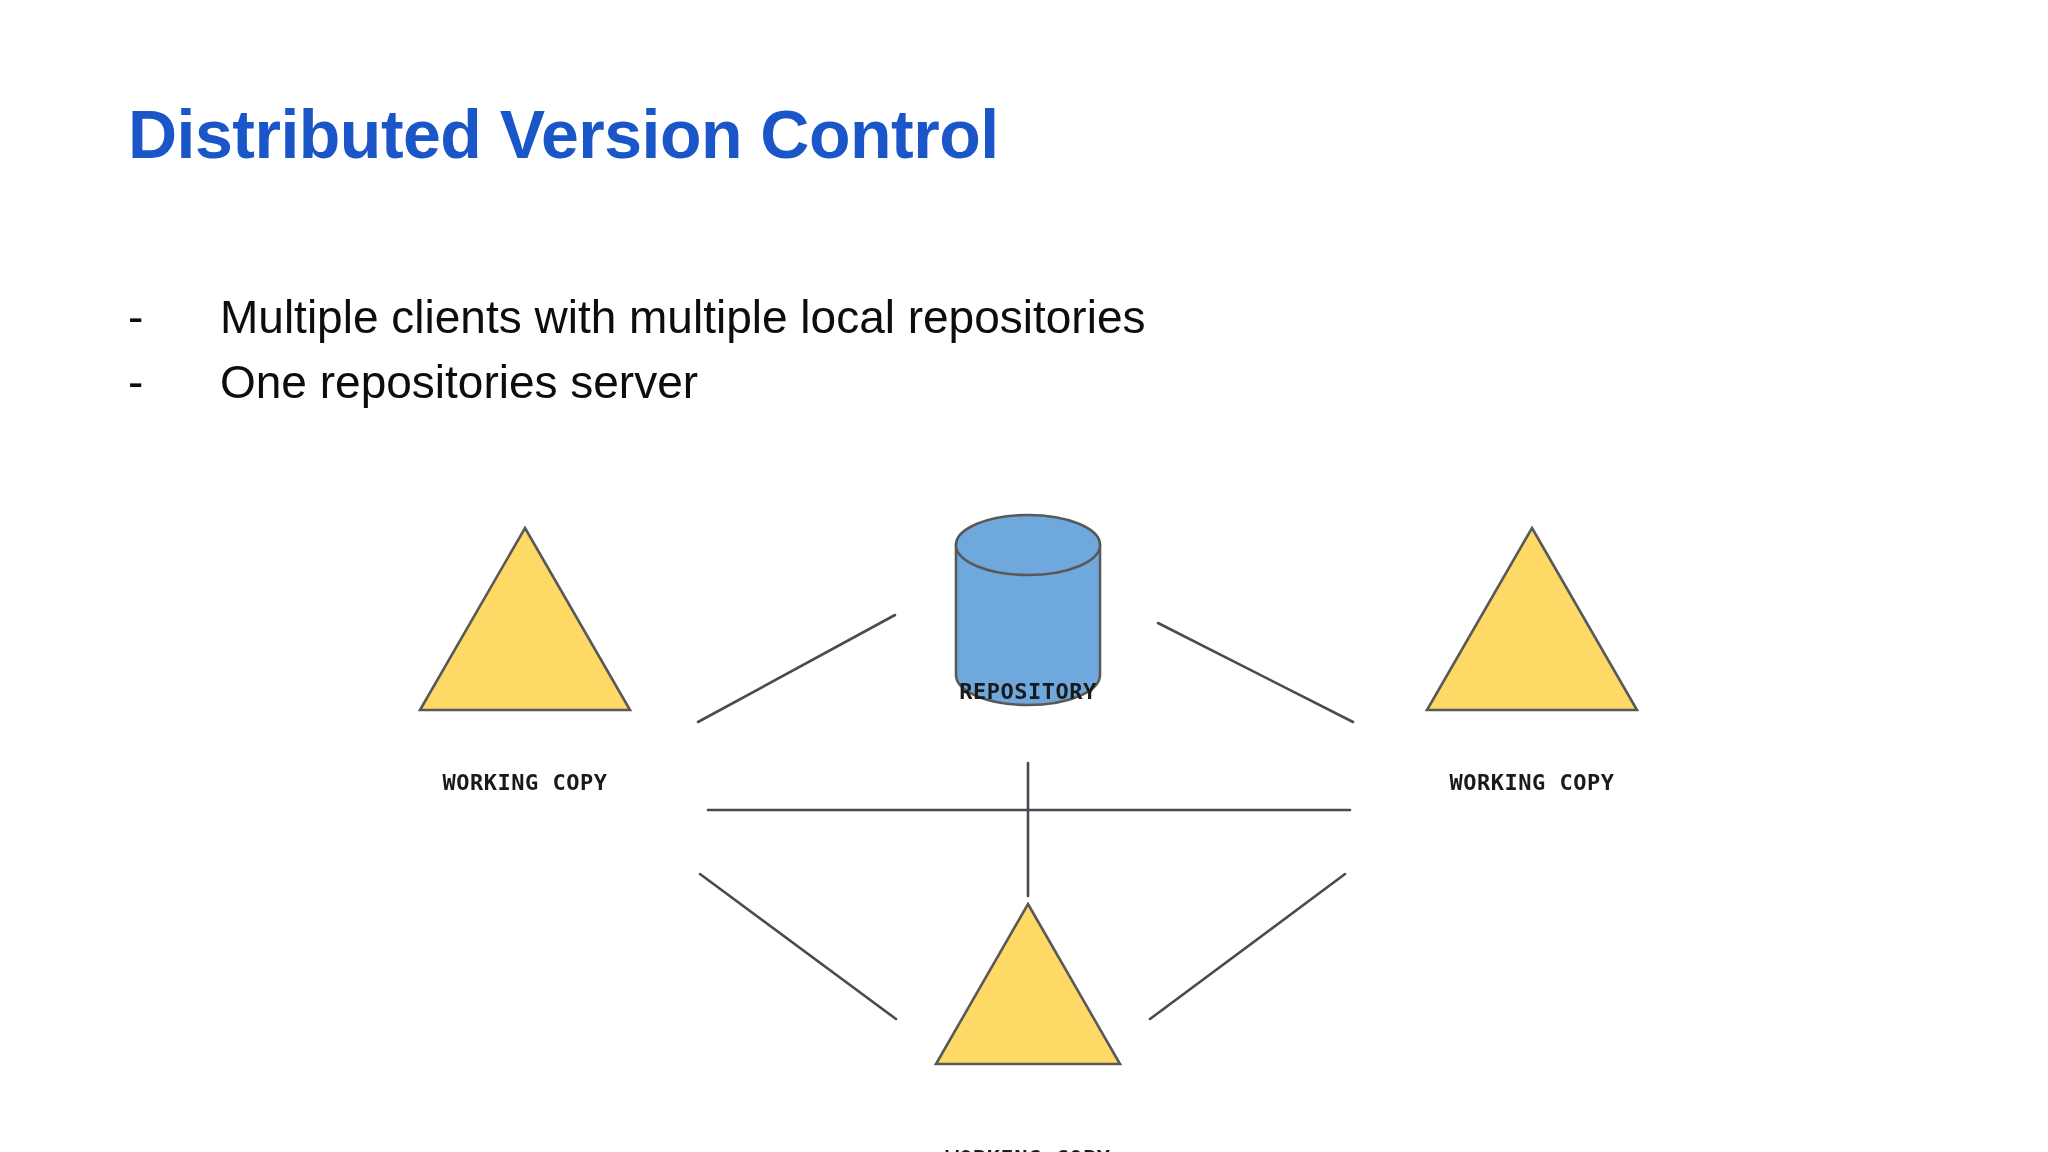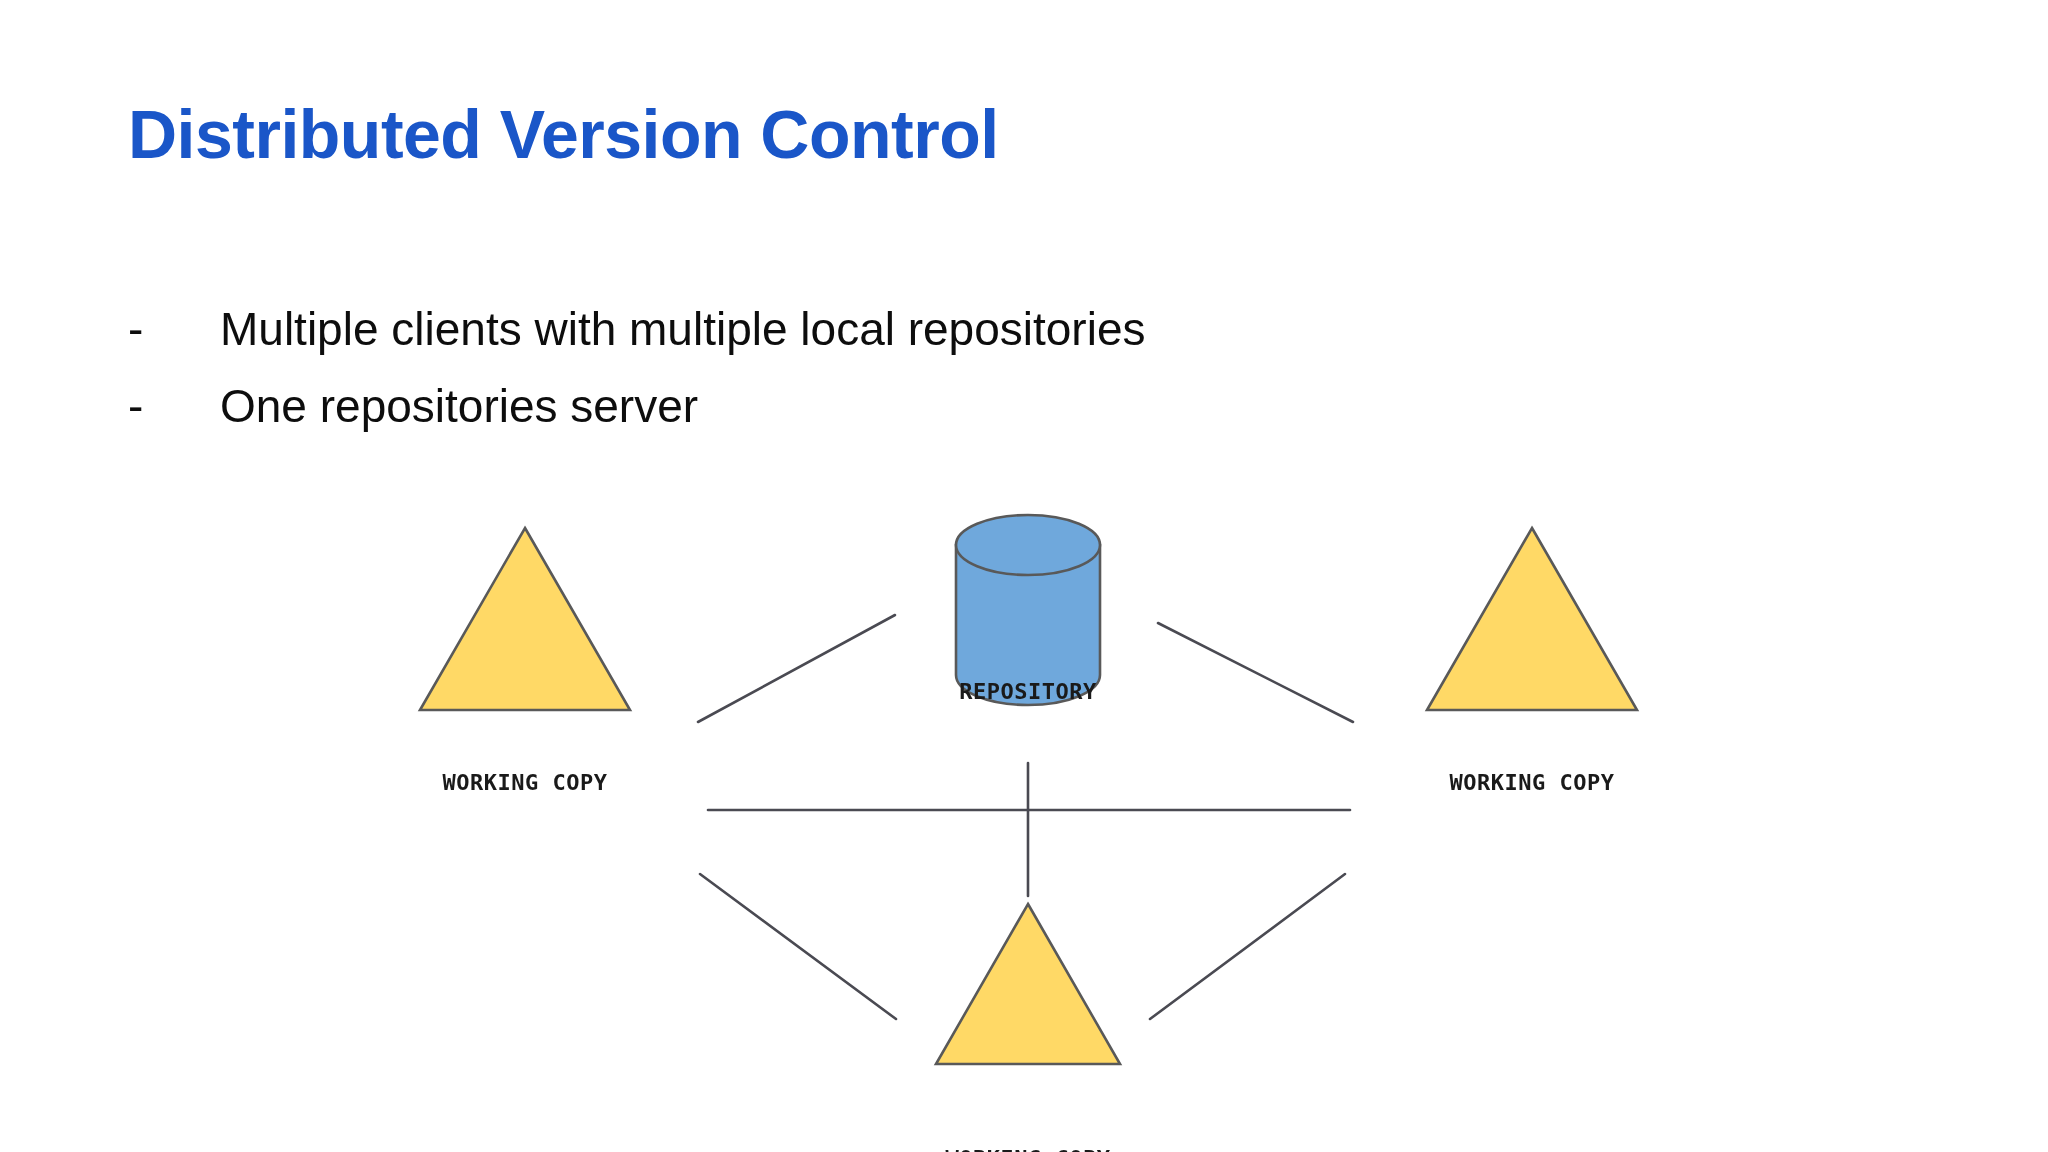--- a/index.html
+++ b/index.html
@@ -54,21 +54,20 @@
   }
   .bullet-mark {
     width: 92px;
     flex: 0 0 92px;
     font-size: 46px;
     color: #0d0d0d;
   }
   .bullet-text {
     flex: 1 1 auto;
     white-space: nowrap;
-    margin-top: 12px;
   }
 
   
   .diagram {
     position: absolute;
     left: 440px;
     top: 460px;
     width: 1180px;
     height: 700px;
   }

